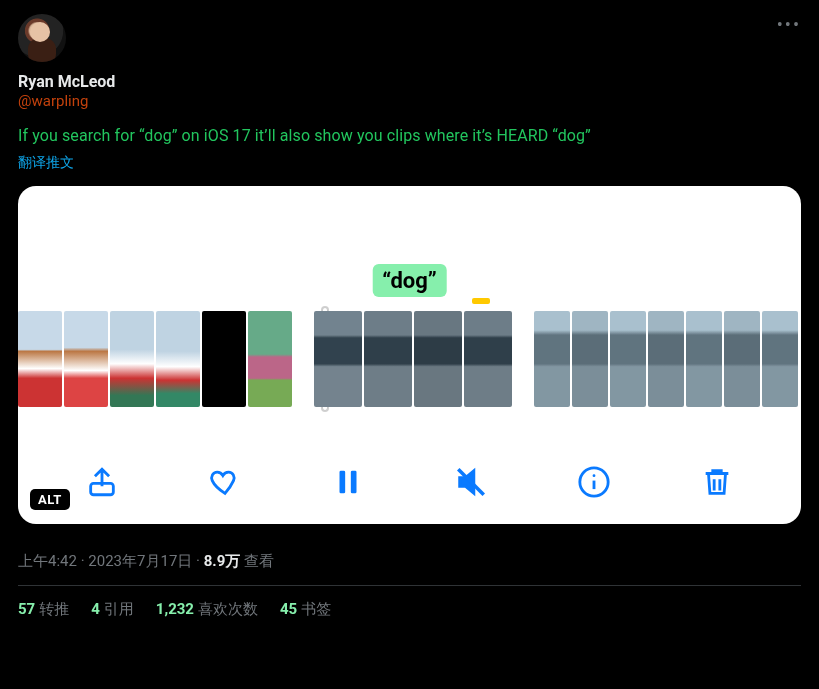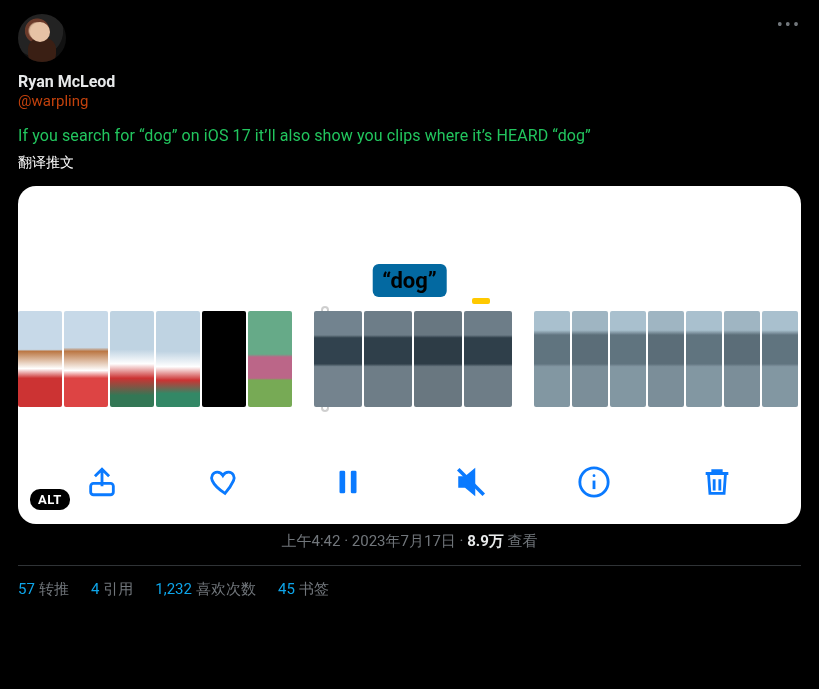--- a/index.html
+++ b/index.html
@@ -57,38 +57,38 @@
   }
   .body-text {
     margin-top: 14px;
     font-size: 16px;
     line-height: 1.35;
     color: #22c55e;
     letter-spacing: .1px;
   }
   .translate {
     margin-top: 8px;
-    color: #ffffff;
+    color: #0ea5e9;
     font-size: 14px;
     cursor: pointer;
   }
   .media-card {
     margin-top: 14px;
     background: #fff;
     border-radius: 18px;
     overflow: hidden;
     width: 100%;
     height: 338px;
     position: relative;
   }
   .dog-label{
     position:absolute;
     left: 50%; transform: translateX(-50%);
     top: 78px;
-    background:#0369a1;
+    background:#86efac;
     color:#000;
     font-weight:700;
     font-size:22px;
     padding: 4px 10px;
     border-radius: 6px;
   }
   .caret{
     position:absolute;
     left:58%;
     top:112px;
@@ -151,43 +151,42 @@
   .ctrl.pause svg rect{ fill:#0a7aff; stroke:none; }
   .ctrl.mute svg path, .ctrl.mute svg line{ stroke:#0a7aff; fill:#0a7aff; }
   .alt-badge{
     position:absolute;
     left:12px; bottom:14px;
     background:#000;
     color:#fff;
     font-size:13px;
     font-weight:700;
     padding:3px 8px;
-    border-radius:10px;
+    border-radius:5px;
     letter-spacing:.5px;
   }
   .meta{
-    margin-top:8px;
+    margin-top:28px;
     color:#71767b;
     font-size:15px;
-    text-align:center;
   }
   .meta .views-num{ color:#e7e9ea; font-weight:700; }
   .sep{
     height:1px;
     background:#2f3336;
     margin-top:14px;
   }
   .stats{
     margin-top:14px;
     display:flex;
     gap:22px;
     font-size:15px;
     color:#71767b;
   }
-  .stats .num{ color:#0ea5e9; font-weight:400; margin-right:4px; }
+  .stats .num{ color:#86efac; font-weight:700; margin-right:4px; }
 </style>
 </head>
 <body>
 
 <div class="tweet">
 
   <div class="more">•••</div>
 
   <div class="header">
     <div class="avatar"></div>

